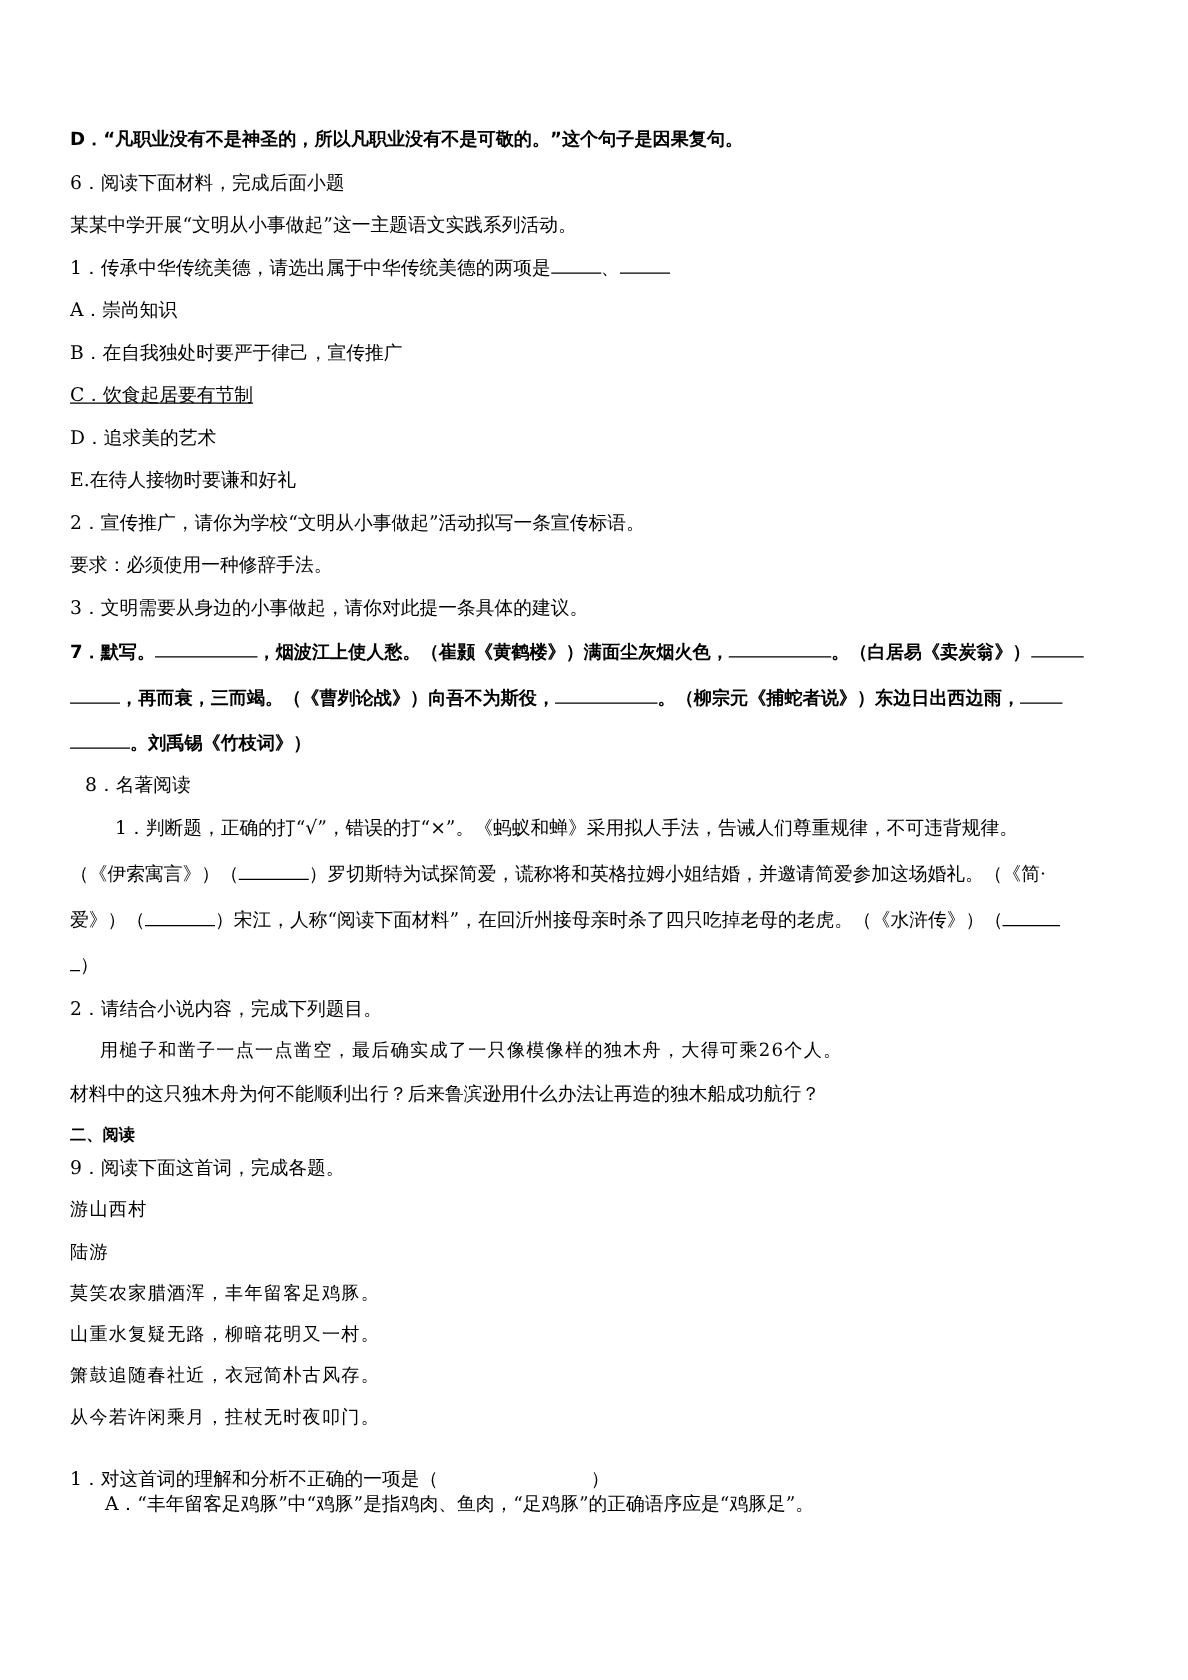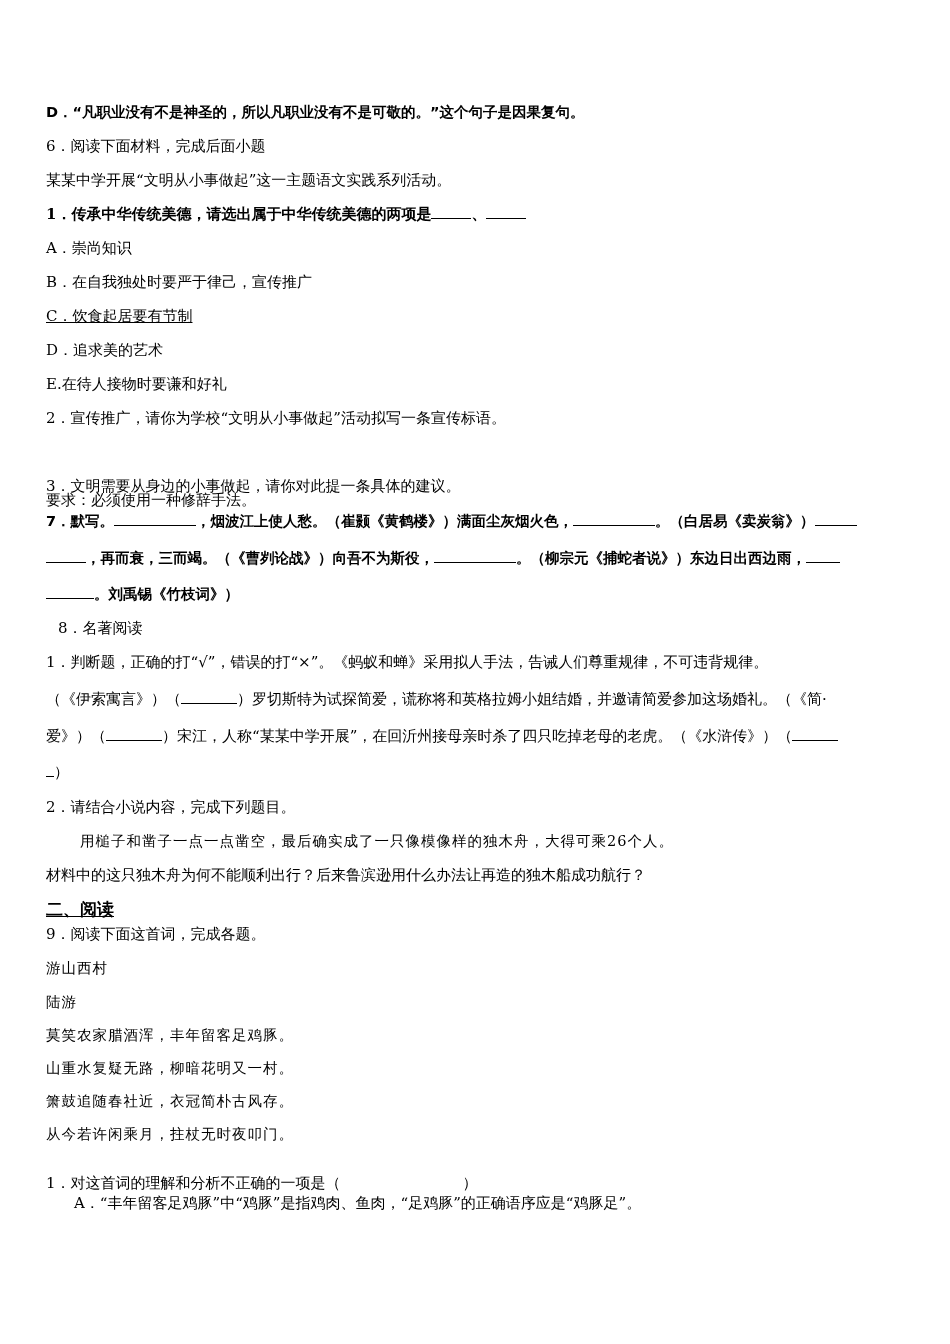--- a/index.html
+++ b/index.html
@@ -3,68 +3,68 @@
 <meta charset="utf-8">
 <style>
   html, body { margin: 0; padding: 0; background: #ffffff; }
   body {
     width: 950px; height: 1344px; position: relative; overflow: hidden;
     font-family: "DejaVu Serif", "Liberation Serif", serif;
     color: #000;
     font-size: 15px;
   }
   .line {
-    position: absolute; left: 46px; white-space: nowrap;
+    position: absolute; left: 56px; white-space: nowrap;
     line-height: 20px; font-size: 15px;
   }
   .bold { font-weight: bold; font-family: "DejaVu Sans", "Liberation Sans", sans-serif; font-size: 14.5px; }
   .kai { font-family: "DejaVu Serif", serif; font-size: 14.5px; letter-spacing: 1px; }
   .blank { display: inline-block; border-bottom: 1px solid #000; height: 14px; vertical-align: baseline; }
-  .heading { font-weight: bold; font-family: "DejaVu Sans", "Liberation Sans", sans-serif; font-size: 17px; text-decoration: underline; }
+  .heading { font-weight: bold; font-family: "DejaVu Sans", "Liberation Sans", sans-serif; font-size: 13px; }
 </style>
 </head>
 <body>
 
 <div>
 
   <div class="line bold" style="top:102px;">D．“凡职业没有不是神圣的，所以凡职业没有不是可敬的。”这个句子是因果复句。</div>
 
   <div class="line" style="top:136px;">6．阅读下面材料，完成后面小题</div>
   <div class="line" style="top:170px;">某某中学开展“文明从小事做起”这一主题语文实践系列活动。</div>
 
-  <div class="line" style="top:204px;font-weight:bold;">
+  <div class="line" style="top:204px;">
     <span>1．传承中华传统美德，请选出属于中华传统美德的两项是</span><span class="blank" style="width:40px;"></span><span>、</span><span class="blank" style="width:40px;"></span>
   </div>
   <div class="line" style="top:238px;">A．崇尚知识</div>
   <div class="line" style="top:272px;">B．在自我独处时要严于律己，宣传推广</div>
   <div class="line" style="top:306px;text-decoration:underline;">C．饮食起居要有节制</div>
   <div class="line" style="top:340px;">D．追求美的艺术</div>
   <div class="line" style="top:374px;">E.在待人接物时要谦和好礼</div>
 
   <div class="line" style="top:408px;">2．宣传推广，请你为学校“文明从小事做起”活动拟写一条宣传标语。</div>
-  <div class="line" style="top:442px;margin-top:48px;">要求：必须使用一种修辞手法。</div>
+  <div class="line" style="top:442px;">要求：必须使用一种修辞手法。</div>
   <div class="line" style="top:476px;">3．文明需要从身边的小事做起，请你对此提一条具体的建议。</div>
 
   <div class="line bold" style="top:511px;">
     <span>7．默写。</span><span class="blank" style="width:82px;"></span><span>，烟波江上使人愁。（崔颢《黄鹤楼》）满面尘灰烟火色，</span><span class="blank" style="width:82px;"></span><span>。（白居易《卖炭翁》）</span><span class="blank" style="width:42px;"></span>
   </div>
   <div class="line bold" style="top:548px;">
     <span class="blank" style="width:40px;"></span><span>，再而衰，三而竭。（《曹刿论战》）向吾不为斯役，</span><span class="blank" style="width:82px;"></span><span>。（柳宗元《捕蛇者说》）东边日出西边雨，</span><span class="blank" style="width:34px;"></span>
   </div>
   <div class="line bold" style="top:584px;">
     <span class="blank" style="width:48px;"></span><span>。刘禹锡《竹枝词》）</span>
   </div>
 
   <div class="line" style="top:618px;margin-left:12px;">8．名著阅读</div>
-  <div class="line" style="top:652px;">1．判断题，正确的打“√”，错误的打“×”。《蚂蚁和蝉》采用拟人手法，告诫人们尊重规律，不可违背规律。</div>
+  <div class="line" style="top:652px;margin-left:36px;">1．判断题，正确的打“√”，错误的打“×”。《蚂蚁和蝉》采用拟人手法，告诫人们尊重规律，不可违背规律。</div>
   <div class="line" style="top:689px;">
     <span>（《伊索寓言》）（</span><span class="blank" style="width:56px;"></span><span>）罗切斯特为试探简爱，谎称将和英格拉姆小姐结婚，并邀请简爱参加这场婚礼。（《简·</span>
   </div>
   <div class="line" style="top:726px;">
-    <span>爱》）（</span><span class="blank" style="width:56px;"></span><span>）宋江，人称“某某中学开展”，在回沂州接母亲时杀了四只吃掉老母的老虎。（《水浒传》）（</span><span class="blank" style="width:46px;"></span>
+    <span>爱》）（</span><span class="blank" style="width:56px;"></span><span>）宋江，人称“阅读下面材料”，在回沂州接母亲时杀了四只吃掉老母的老虎。（《水浒传》）（</span><span class="blank" style="width:46px;"></span>
   </div>
   <div class="line" style="top:762px;">
     <span class="blank" style="width:8px;"></span><span>）</span>
   </div>
 
   <div class="line" style="top:797px;">2．请结合小说内容，完成下列题目。</div>
   <div class="line kai" style="top:831px; left:80px;">用槌子和凿子一点一点凿空，最后确实成了一只像模像样的独木舟，大得可乘26个人。</div>
   <div class="line" style="top:865px;">材料中的这只独木舟为何不能顺利出行？后来鲁滨逊用什么办法让再造的独木船成功航行？</div>
 
   <div class="line heading" style="top:899px;">二、阅读</div>

